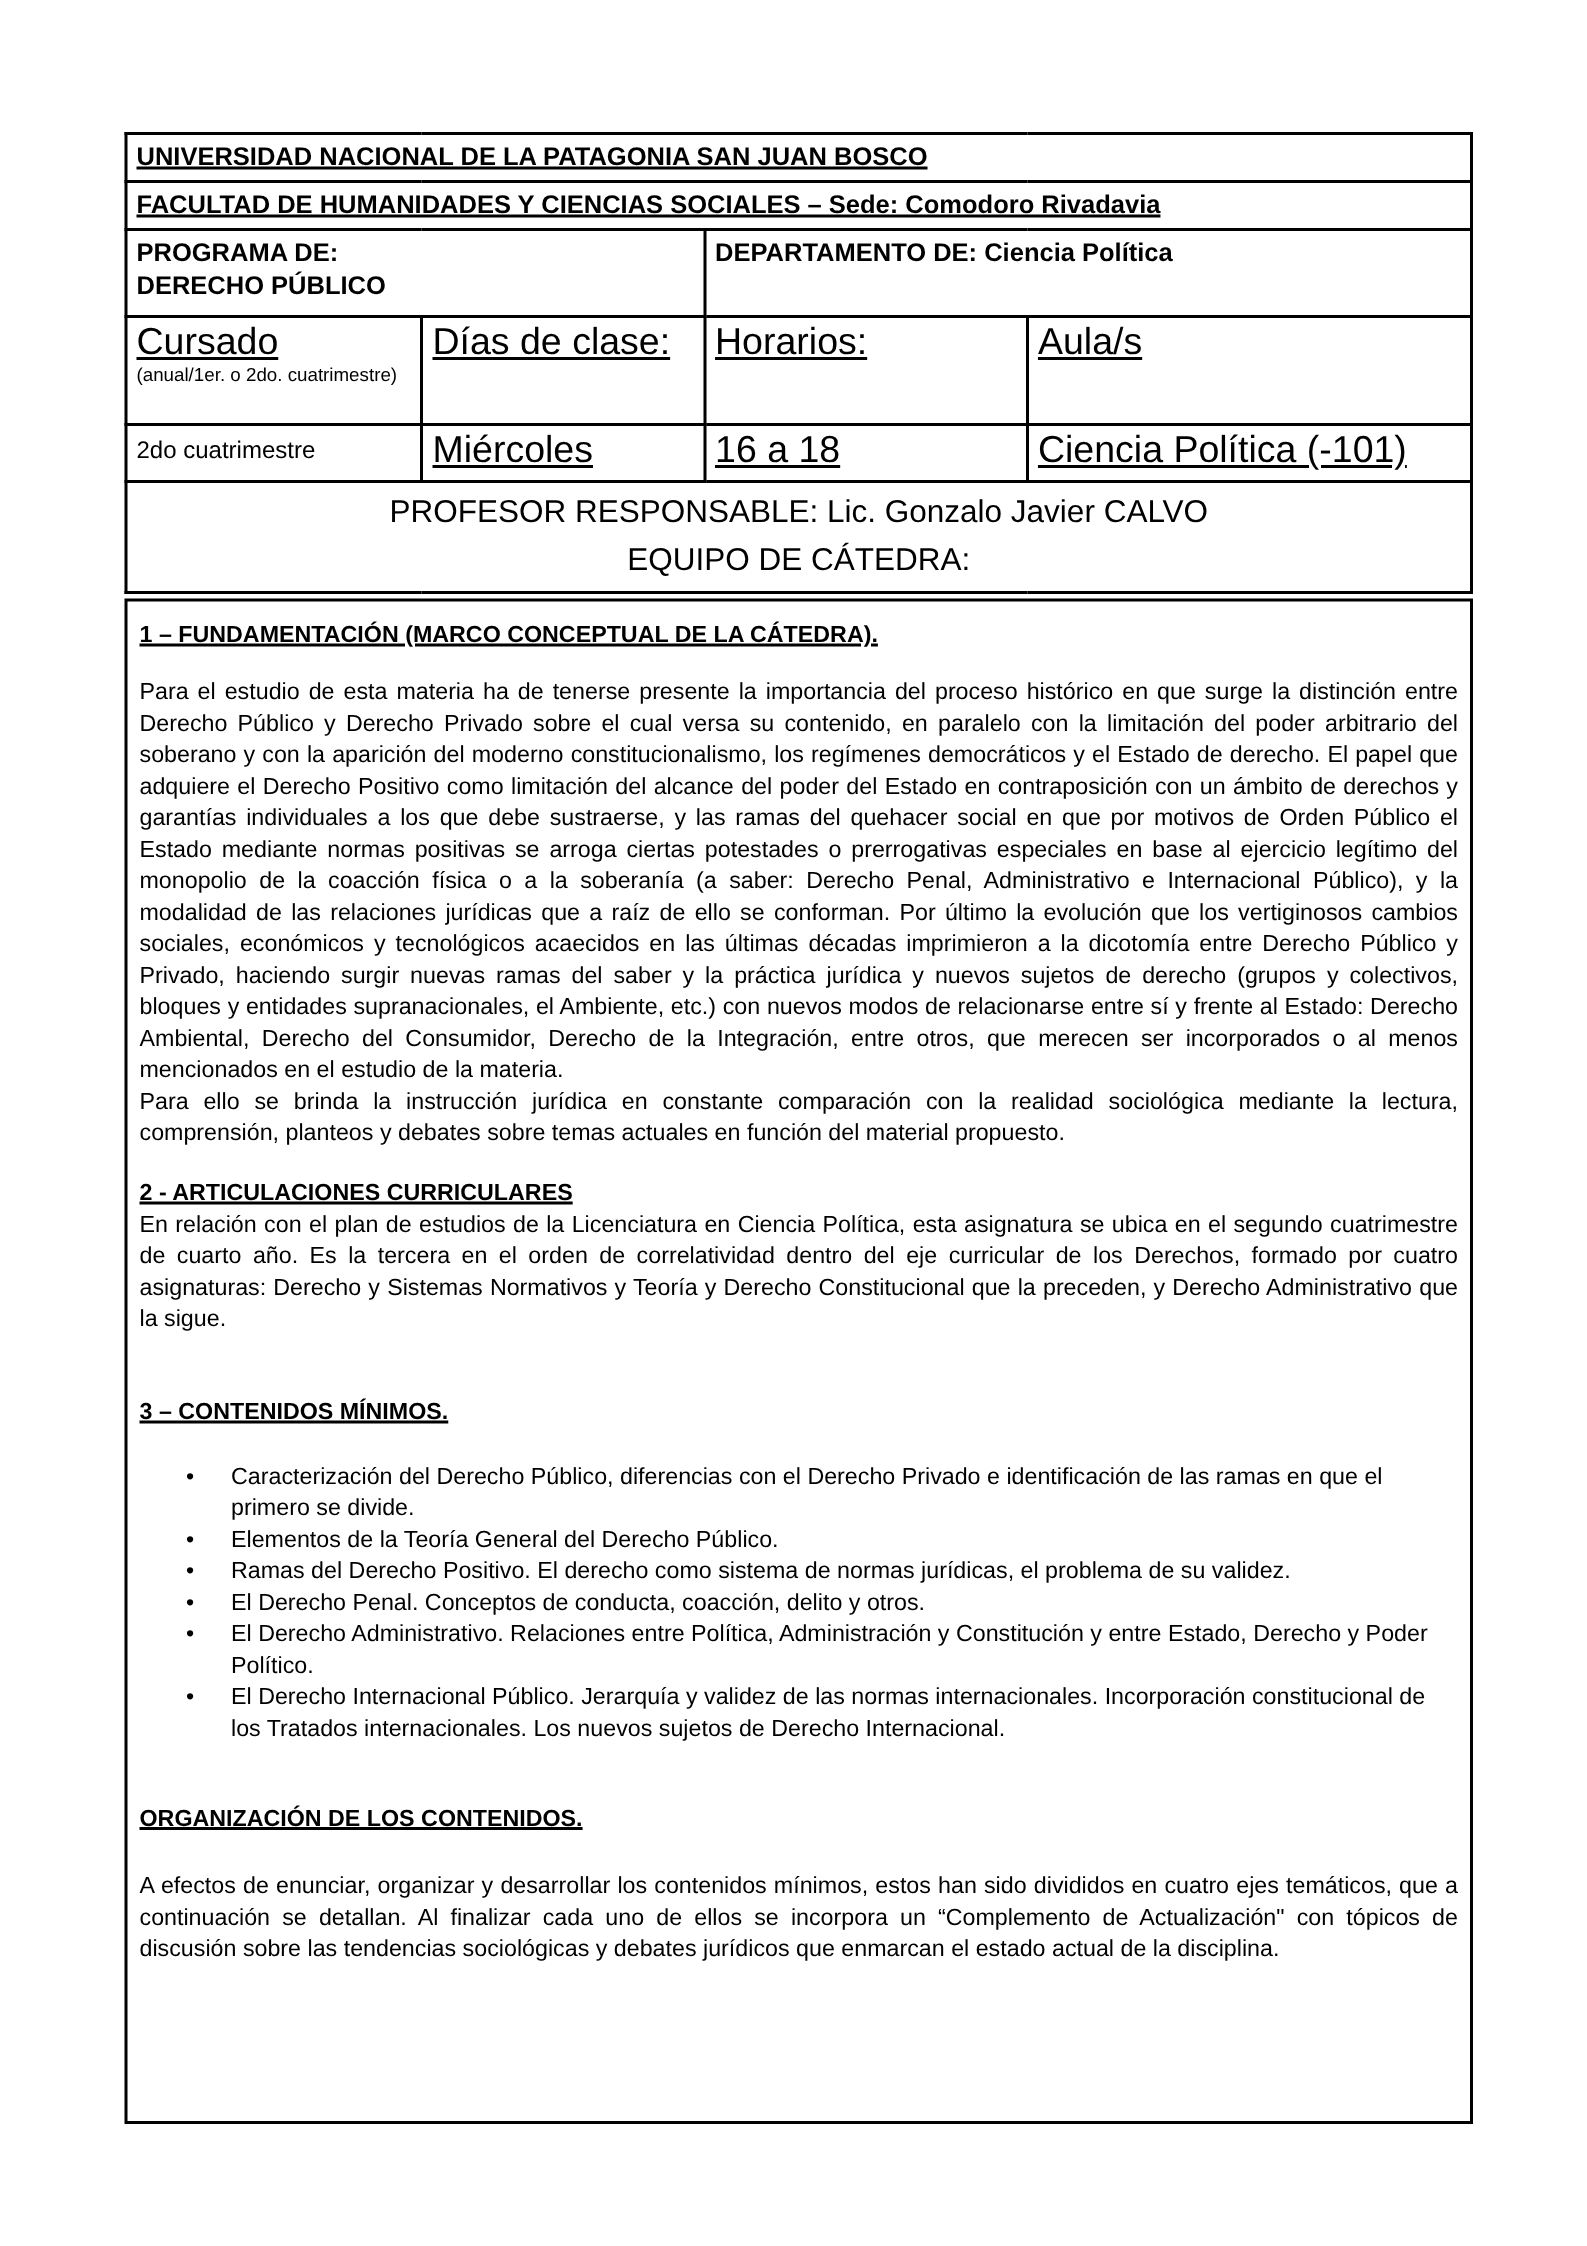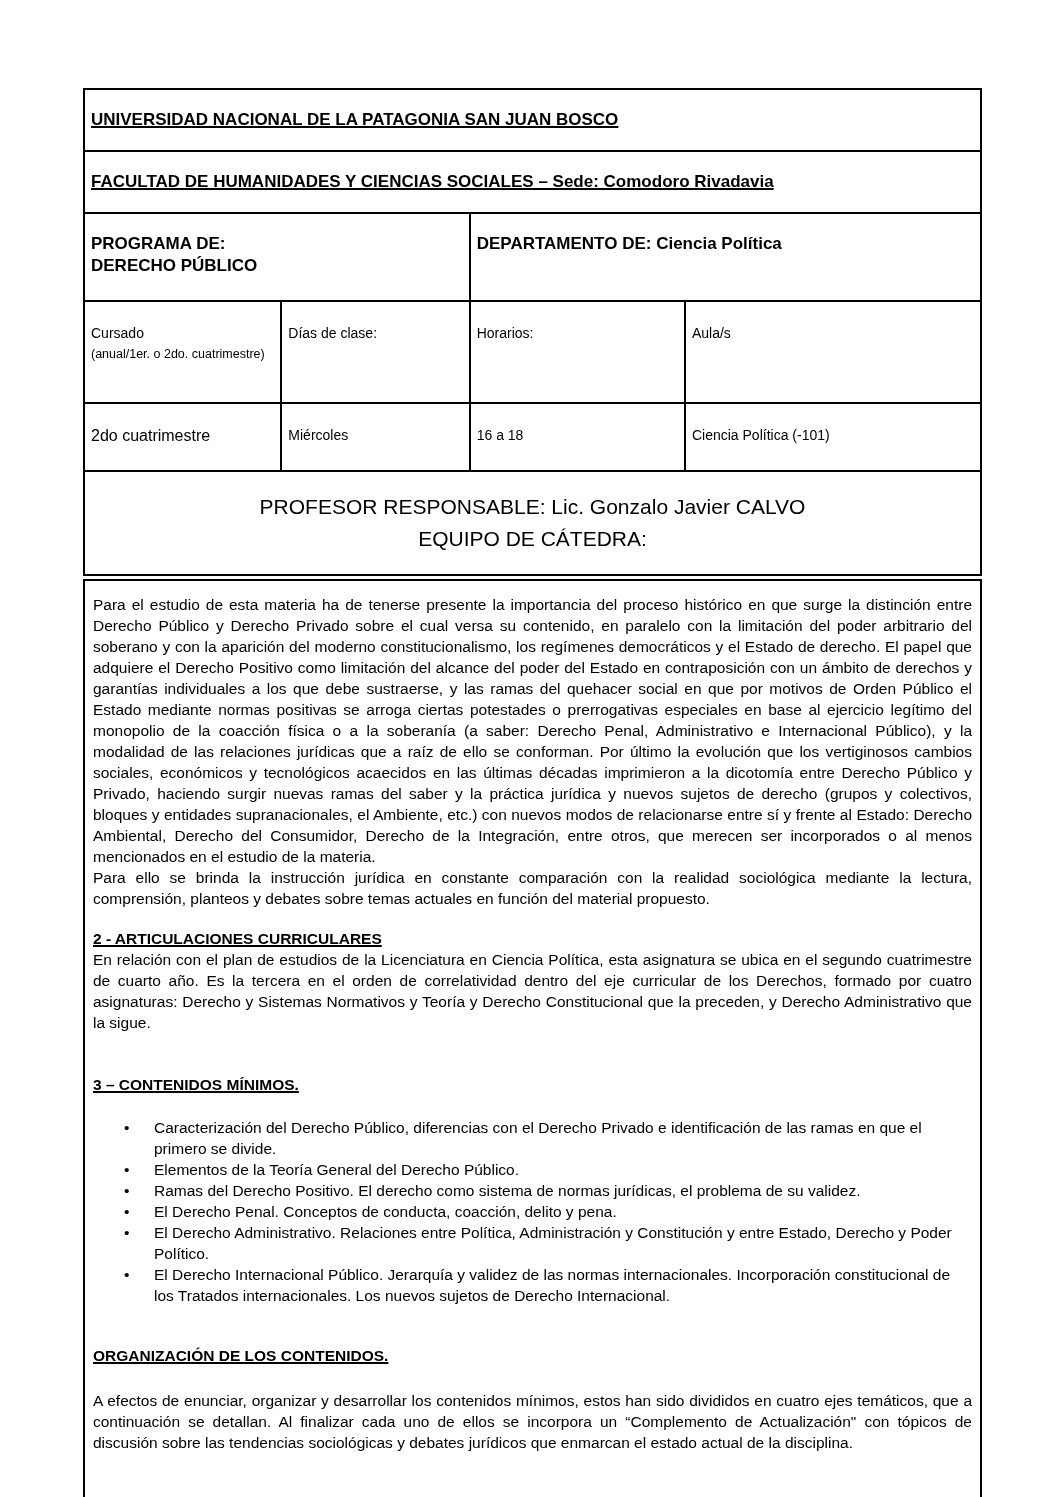--- a/index.html
+++ b/index.html
@@ -16,30 +16,30 @@
   }
 
   
   table.hdr {
     border-collapse: collapse;
     width: 100%;
     table-layout: fixed;
   }
   table.hdr td {
     border: 2px solid #000;
-    padding: 19px 6px;
+    padding: 4px 6px;
     vertical-align: top;
     overflow: hidden;
   }
   .t17b { font-size: 17px; font-weight: bold; line-height: 22px; }
   .u    { text-decoration: underline; text-decoration-thickness: 2px; }
   .r-band td { height: 22px; }
   .r-prog td { height: 48px; }
   .r-head td { height: 62px; }
-  .t19  { font-size: 14px; line-height: 24px; }
+  .t19  { font-size: 25px; line-height: 24px; text-decoration: underline; }
   .t13  { font-size: 12.5px; line-height: 15px; display: block; margin-top: 2px; }
   .r-val td { border-top-width: 3px; height: 28px; }
   .t16  { font-size: 16px; line-height: 26px; }
   .r-prof td { height: 64px; }
   .t21  { font-size: 21px; line-height: 32px; text-align: center; }
 
   
   .mainbox {
     border: 2px solid #000;
     margin-top: 3px;
@@ -142,36 +142,37 @@
         <div class="t21">PROFESOR RESPONSABLE: Lic. Gonzalo Javier CALVO</div>
         <div class="t21">EQUIPO DE CÁTEDRA:</div>
       </td>
     </tr>
   </tbody>
     </table>
 
   <div class="mainbox">
 
     <div>
+      <p class="sec-h gap-after-h1">1 – FUNDAMENTACIÓN (MARCO CONCEPTUAL DE LA CÁTEDRA).</p>
       <p class="body-p">Para el estudio de esta materia ha de tenerse presente la importancia del proceso histórico en que surge la distinción entre Derecho Público y Derecho Privado sobre el cual versa su contenido, en paralelo con la limitación del poder arbitrario del soberano y con la aparición del moderno constitucionalismo, los regímenes democráticos y el Estado de derecho. El papel que adquiere el Derecho Positivo como limitación del alcance del poder del Estado en contraposición con un ámbito de derechos y garantías individuales a los que debe sustraerse, y las ramas del quehacer social en que por motivos de Orden Público el Estado mediante normas positivas se arroga ciertas potestades o prerrogativas especiales en base al ejercicio legítimo del monopolio de la coacción física o a la soberanía (a saber: Derecho Penal, Administrativo e Internacional Público), y la modalidad de las relaciones jurídicas que a raíz de ello se conforman. Por último la evolución que los vertiginosos cambios sociales, económicos y tecnológicos acaecidos en las últimas décadas imprimieron a la dicotomía entre Derecho Público y Privado, haciendo surgir nuevas ramas del saber y la práctica jurídica y nuevos sujetos de derecho (grupos y colectivos, bloques y entidades supranacionales, el Ambiente, etc.) con nuevos modos de relacionarse entre sí y frente al Estado: Derecho Ambiental, Derecho del Consumidor, Derecho de la Integración, entre otros, que merecen ser incorporados o al menos mencionados en el estudio de la materia.</p>
       <p class="body-p">Para ello se brinda la instrucción jurídica en constante comparación con la realidad sociológica mediante la lectura, comprensión, planteos y debates sobre temas actuales en función del material propuesto.</p>
     </div>
 
     <div class="sec2">
       <p class="sec-h">2 - ARTICULACIONES CURRICULARES</p>
       <p class="body-p">En relación con el plan de estudios de la Licenciatura en Ciencia Política, esta asignatura se ubica en el segundo cuatrimestre de cuarto año. Es la tercera en el orden de correlatividad dentro del eje curricular de los Derechos, formado por cuatro asignaturas: Derecho y Sistemas Normativos y Teoría y Derecho Constitucional que la preceden, y Derecho Administrativo que la sigue.</p>
     </div>
 
     <div class="sec3">
       <p class="sec-h">3 – CONTENIDOS MÍNIMOS.</p>
       <ul class="bullets">
         <li>Caracterización del Derecho Público, diferencias con el Derecho Privado e identificación de las ramas en que el primero se divide.</li>
         <li>Elementos de la Teoría General del Derecho Público.</li>
         <li>Ramas del Derecho Positivo. El derecho como sistema de normas jurídicas, el problema de su validez.</li>
-        <li>El Derecho Penal. Conceptos de conducta, coacción, delito y pena.</li>
+        <li>El Derecho Penal. Conceptos de conducta, coacción, delito y otros.</li>
         <li>El Derecho Administrativo. Relaciones entre Política, Administración y Constitución y entre Estado, Derecho y Poder Político.</li>
         <li>El Derecho Internacional Público. Jerarquía y validez de las normas internacionales. Incorporación constitucional de los Tratados internacionales. Los nuevos sujetos de Derecho Internacional.</li>
       </ul>
     </div>
 
     <div class="sec4">
       <p class="sec-h">ORGANIZACIÓN DE LOS CONTENIDOS.</p>
       <p class="body-p">A efectos de enunciar, organizar y desarrollar los contenidos mínimos, estos han sido divididos en cuatro ejes temáticos, que a continuación se detallan. Al finalizar cada uno de ellos se incorpora un “Complemento de Actualización" con tópicos de discusión sobre las tendencias sociológicas y debates jurídicos que enmarcan el estado actual de la disciplina.</p>
     </div>
 

